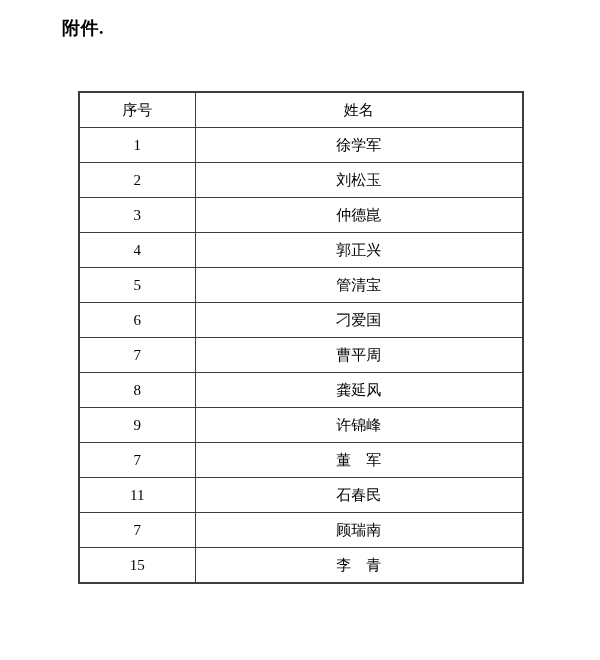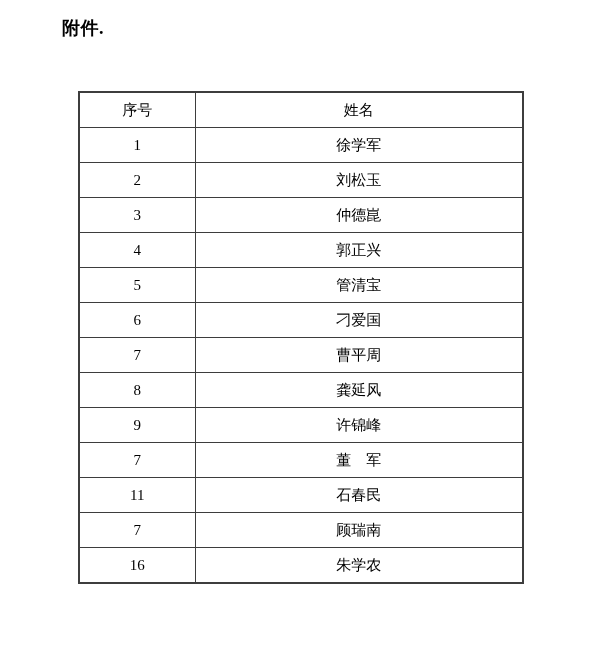--- a/index.html
+++ b/index.html
@@ -116,19 +116,19 @@
         </tr>
         <tr>
           <td>11</td>
           <td>石春民</td>
         </tr>
         <tr>
           <td>7</td>
           <td>顾瑞南</td>
         </tr>
         <tr>
-          <td>16</td>
-          <td>朱学农</td>
+          <td>15</td>
+          <td>李　青</td>
         </tr>
       </tbody>
   </table>
 
 </div>
 
 </body></html>

